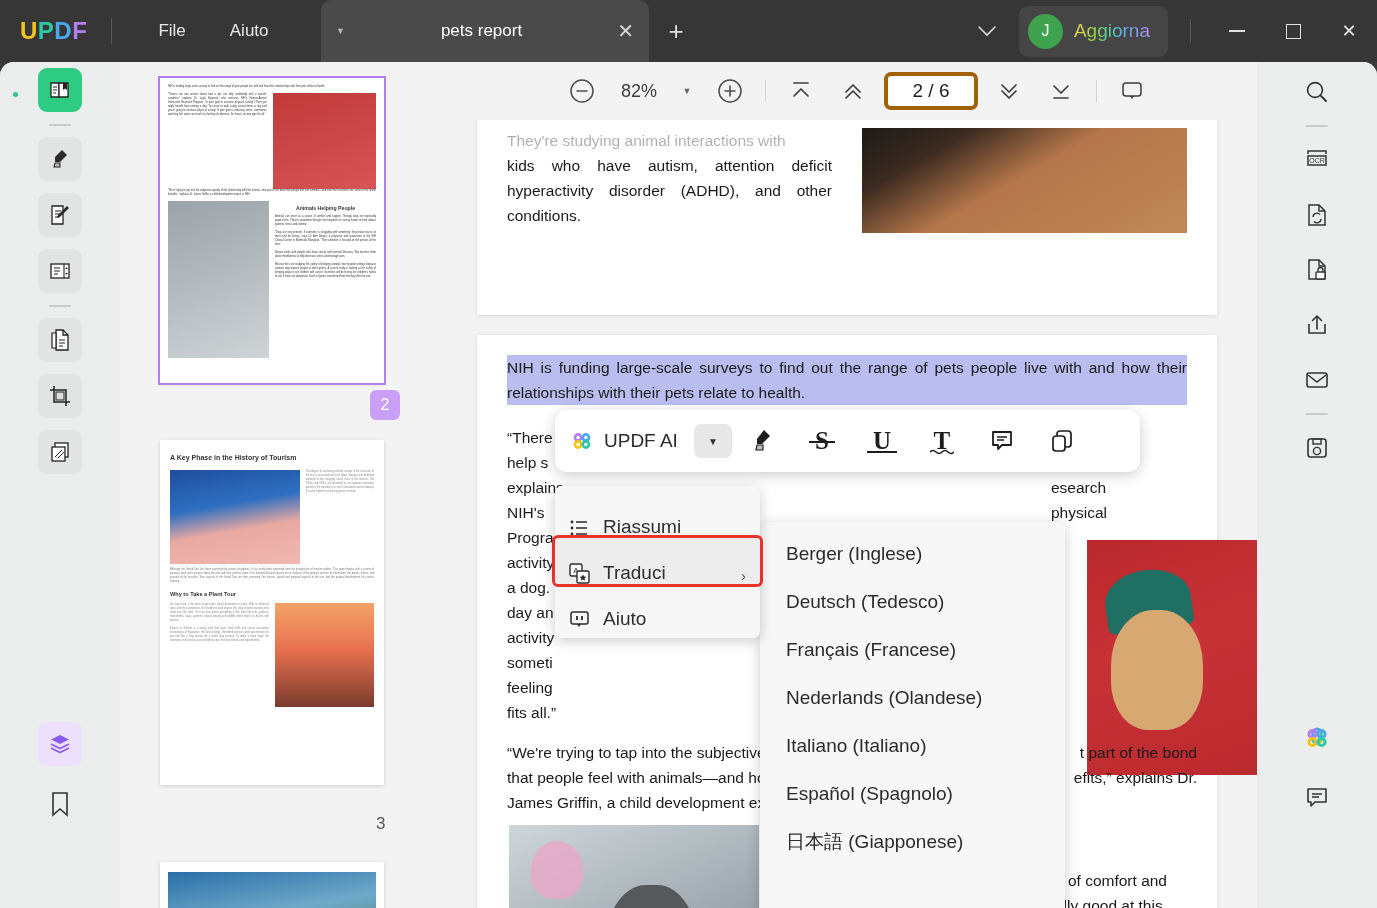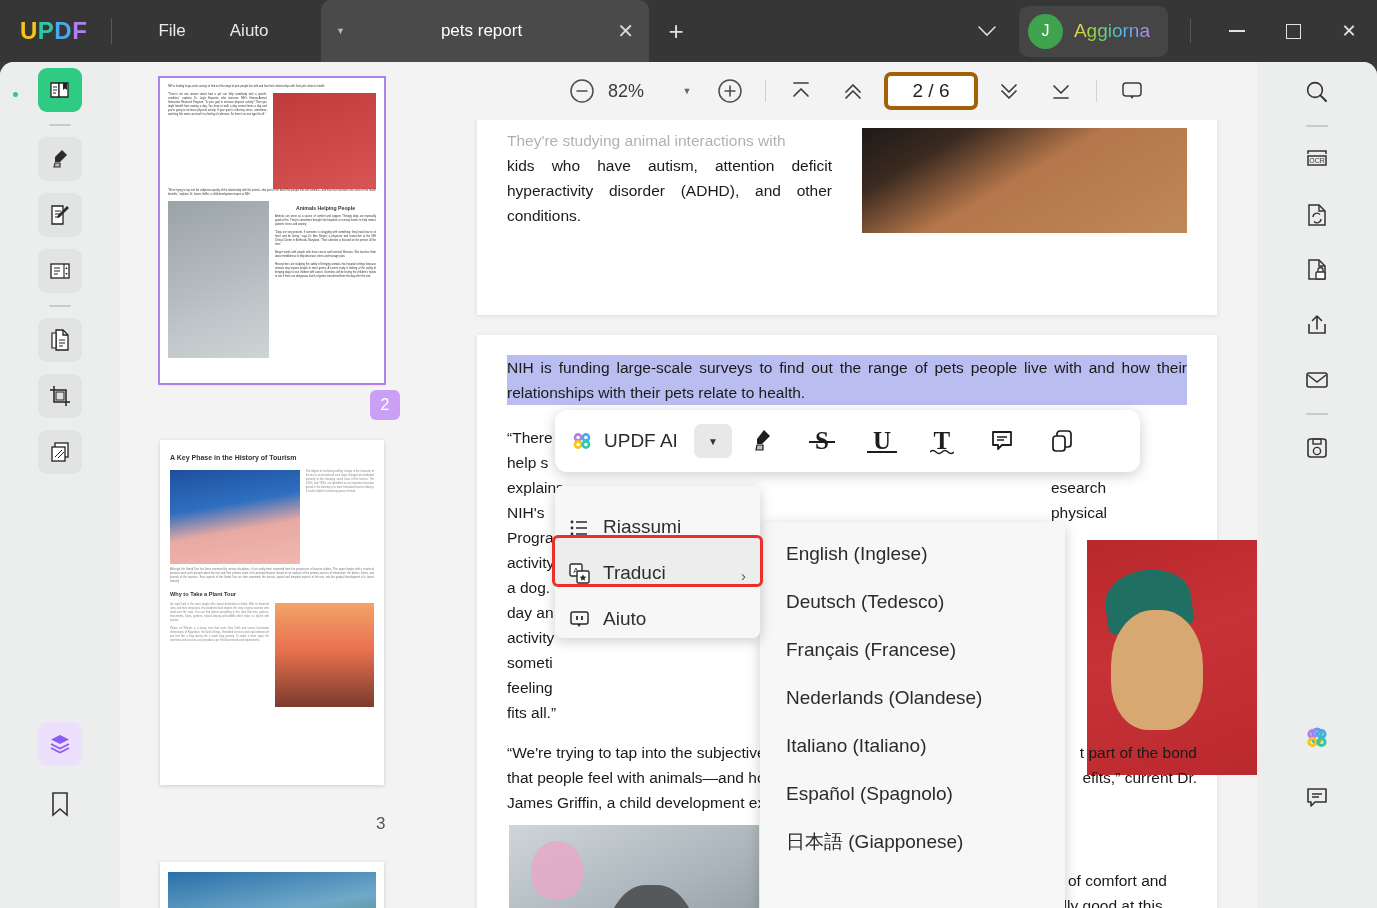--- a/index.html
+++ b/index.html
@@ -115,21 +115,21 @@
     position: absolute; left: 457px; top: 0; right: 120px; height: 846px;
     background: #f3f3f3;
   }
   .toolbar {
     position: absolute; top: 0; left: 0; right: 0; height: 58px;
     display: flex; align-items: center; justify-content: center; gap: 0;
     background: #f3f3f3;
   }
   .tbtn { width: 52px; height: 40px; display:flex; align-items:center; justify-content:center;
           color: #4d4d4d; }
-  .zoomval { font-size: 18px; color: #3d3d3d; width: 62px; text-align: left; }
+  .zoomval { font-size: 18px; color: #3d3d3d; width: 62px; text-align: center; }
   .caretdn { font-size: 9px; color: #666; width: 34px; text-align: center; }
   .tdiv { width: 1px; height: 22px; background: #d2d2d2; margin: 0 9px; }
   .pagebox {
     width: 94px; height: 38px; border: 4px solid #a16207; border-radius: 7px;
     background: #fff; display: flex; align-items: center; justify-content: center;
     font-size: 19px; color: #1f1f1f; margin: 0 5px;
   }
 
   .docarea {
     position: absolute; top: 58px; left: 0; right: 0; bottom: 0;
@@ -467,21 +467,21 @@
             <div style="width:258px;">
               <div class="doctext" id="quoteLeft">
                   <div style="white-space:nowrap;">“We're trying to tap into the subjective</div>
                   <div style="white-space:nowrap;">that people feel with animals—and ho</div>
                   <div style="white-space:nowrap;">James Griffin, a child development ex</div>
                 </div>
             </div>
             <div style="margin-left:auto;width:190px;text-align:right;">
               <div class="doctext" id="quoteRight">
                   <div style="white-space:nowrap;text-align:right;">t part of the bond</div>
-                  <div style="white-space:nowrap;text-align:right;">efits,” current Dr.</div>
+                  <div style="white-space:nowrap;text-align:right;">efits,” explains Dr.</div>
                 </div>
             </div>
           </div>
         </div>
 
         <div style="position:absolute;left:425px;top:490px;width:265px;">
           <div style="font-size:26px;font-weight:bold;color:#111;">g People</div>
           <div class="doctext" style="margin-top:12px;text-align:right;" id="rightCol">
               <div style="white-space:nowrap;text-align:right;">e of comfort and</div>
               <div style="white-space:nowrap;text-align:right;">cially good at this.</div>
@@ -653,21 +653,21 @@
             <rect x="2" y="3" width="17" height="12" rx="2" fill="none" stroke="#2b2b2b" stroke-width="1.5"></rect>
             <path d="M8 15l2 3 2-3" fill="#2b2b2b"></path>
             <path d="M8 7v4M13 7v4" stroke="#2b2b2b" stroke-width="1.8"></path>
           </svg>
       </span>
       <span>Aiuto</span>
     </div>
   </div>
 
   <div class="langmenu">
-    <div class="langitem">English (Inglese)</div>
+    <div class="langitem">Berger (Inglese)</div>
     <div class="langitem">Deutsch (Tedesco)</div>
     <div class="langitem">Français (Francese)</div>
     <div class="langitem">Nederlands (Olandese)</div>
     <div class="langitem">Italiano (Italiano)</div>
     <div class="langitem">Español (Spagnolo)</div>
     <div class="langitem">日本語 (Giapponese)</div>
 
   </div>
 
 </div>

